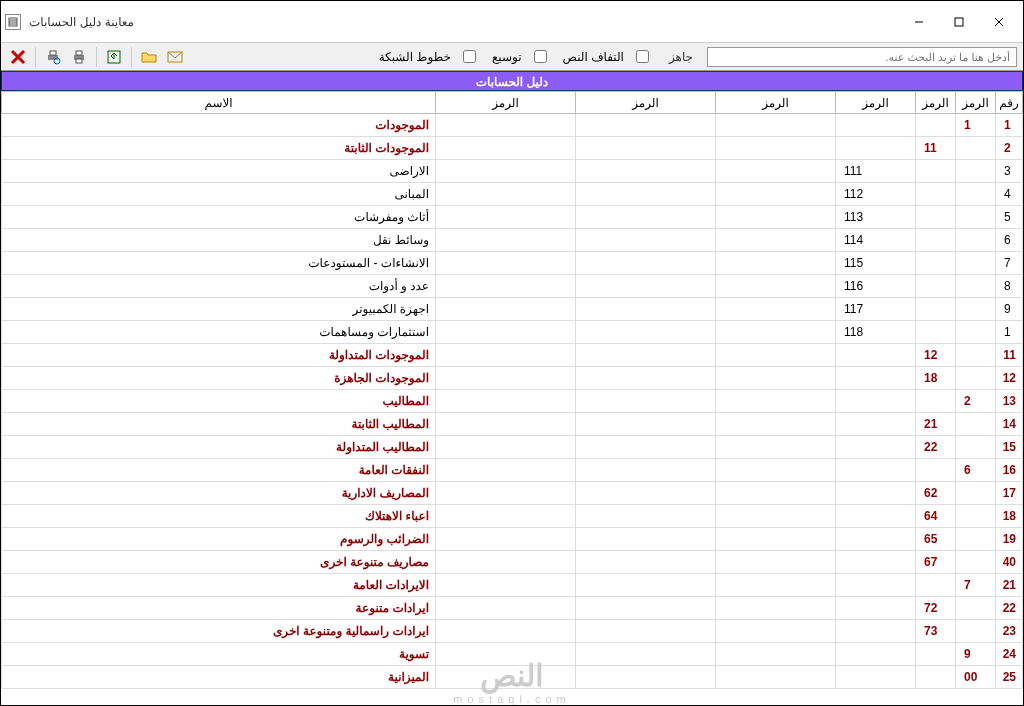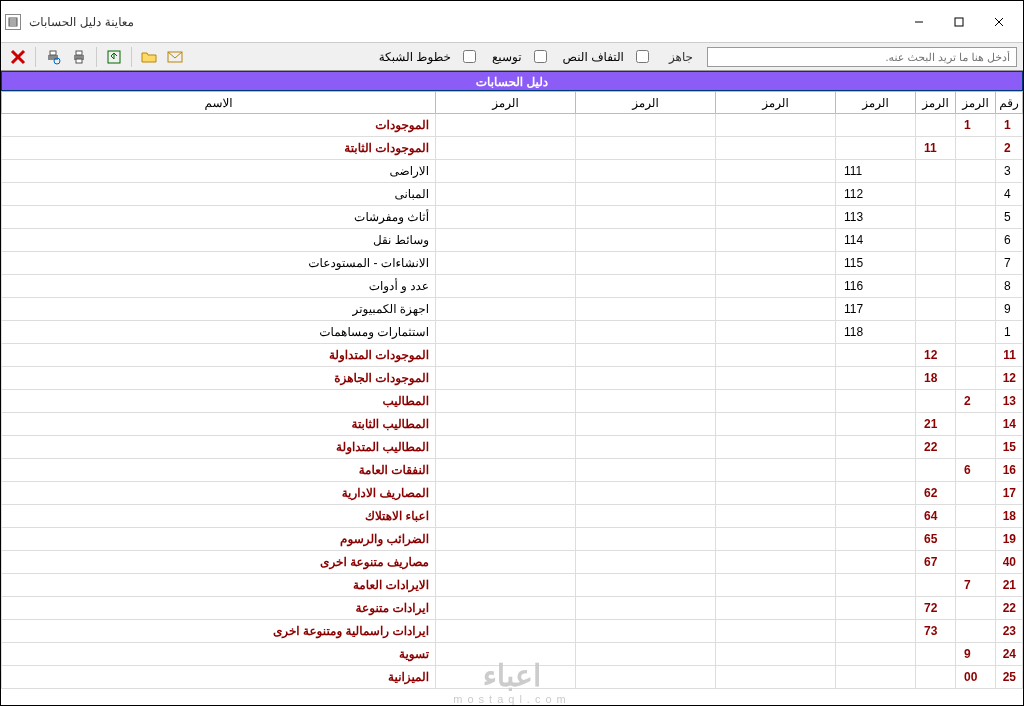--- a/index.html
+++ b/index.html
@@ -395,16 +395,16 @@
           <td class="num"></td>
           <td class="num"></td>
           <td class="num"></td>
           <td class="num"></td>
           <td class="num"></td>
           <td>الميزانية</td>
         </tr>
       </tbody>
   </table>
   <div class="watermark">
-    <div class="ar">اعباء</div>
+    <div class="ar">النص</div>
     <div class="en">mostaql.com</div>
   </div>
 </div>
 
 </body></html>

